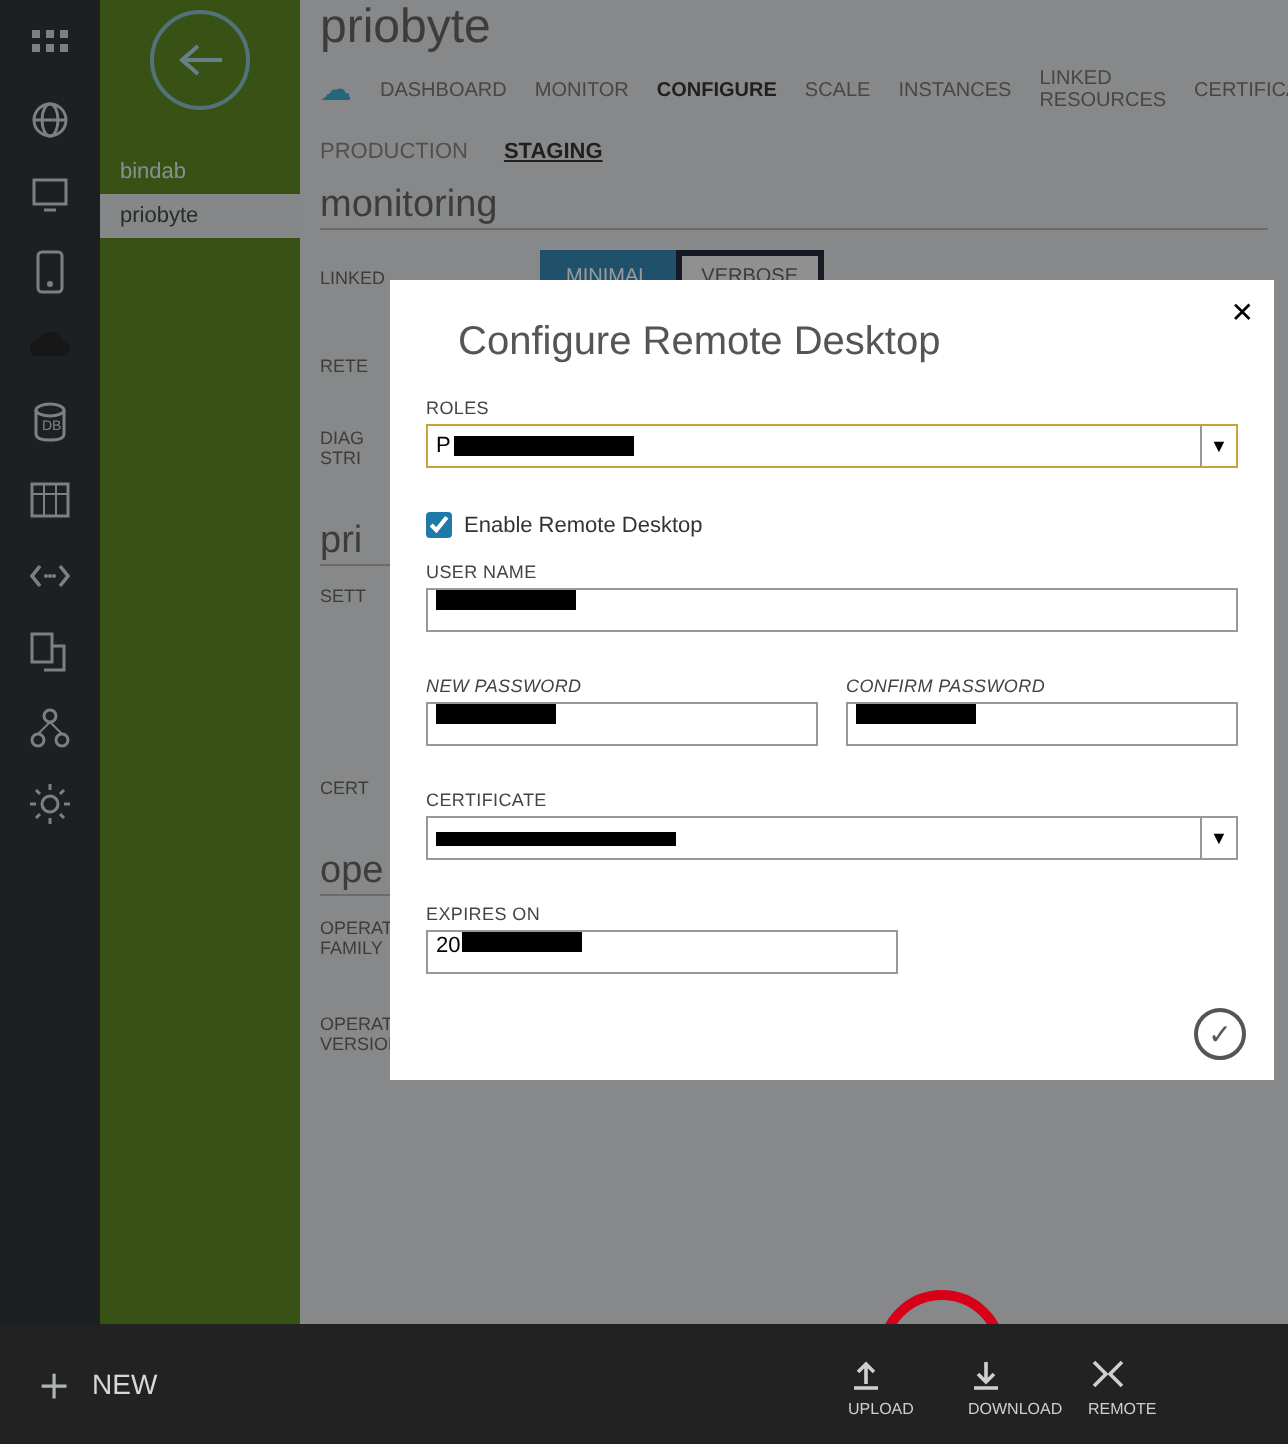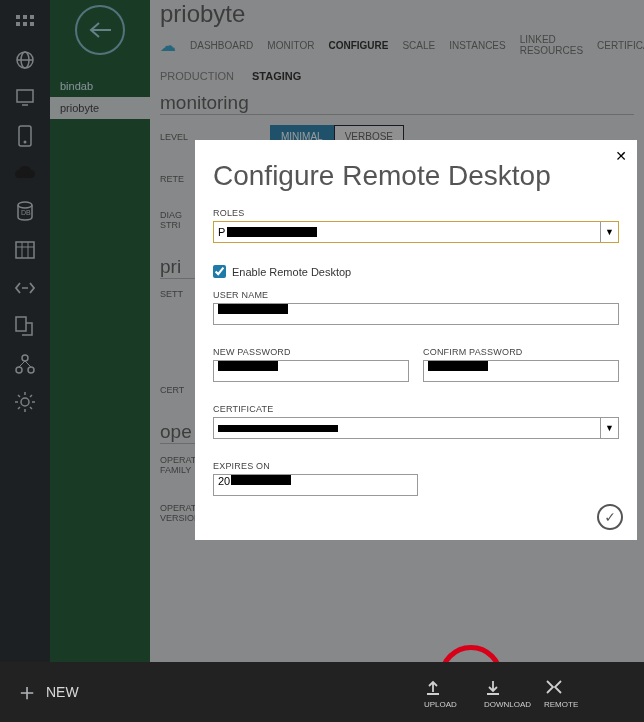--- a/index.html
+++ b/index.html
@@ -1,55 +1,55 @@
 <!DOCTYPE html>
 <html><head>
 <meta charset="utf-8">
 <style>
 * { box-sizing: border-box; margin: 0; padding: 0; }
 body { font-family: "Segoe UI", Arial, sans-serif; width: 644px; height: 722px; overflow: hidden; position: relative; background: #1a1a1a; }
 
 .leftbar { position: absolute; left: 0; top: 0; width: 50px; height: 722px; background: #1b2125; display: flex; flex-direction: column; align-items: center; padding-top: 10px; gap: 14px; }
 .leftbar .lbicon { width: 28px; height: 24px; display: flex; align-items: center; justify-content: center; color: #c8d0d4; }
 
-.sidepanel { position: absolute; left: 50px; top: 0; width: 100px; height: 662px; background: #14532d; color: #cde; }
+.sidepanel { position: absolute; left: 50px; top: 0; width: 100px; height: 662px; background: #4d7c0f; color: #cde; }
 .back-circ { width: 50px; height: 50px; border: 2px solid #7fb8c8; border-radius: 50%; display: flex; align-items: center; justify-content: center; margin: 5px auto 20px; color: #cde; }
 .side-item { font-size: 11px; padding: 5px 10px; color: #d6eef5; }
 .side-item.sel { background: #d9dee0; color: #333; }
 
 .main { position: absolute; left: 150px; top: 0; right: 0; bottom: 60px; background: #dcdfe0; padding: 0 10px 10px 10px; }
 .pagetitle { font-size: 24px; color: #555; font-weight: 300; margin: 0 0 6px; }
 .tabs { display: flex; gap: 14px; font-size: 10px; color: #666; align-items: center; padding-bottom: 4px; }
 .tabs .cloud { color: #2aa1c9; font-size: 16px; }
 .tabs .t.active { color: #222; font-weight: 600; }
 .subtabs { display: flex; gap: 18px; font-size: 11px; color: #777; margin: 10px 0; }
-.subtabs .st.active { color: #222; font-weight: 600; }
+.subtabs .st.active { color: #222; font-weight: 600; text-decoration: underline; }
 .section-title { font-size: 19px; color: #555; font-weight: 300; border-bottom: 1px solid #aaa; padding-bottom: 0; margin-bottom: 10px; }
 .row { display: flex; align-items: center; margin-bottom: 26px; font-size: 9px; color: #555; }
 .row .lbl { width: 110px; }
 .toggle { display: flex; }
-.toggle .opt { padding: 5px 10px; font-size: 10px; border: 1px solid #0f172a; background: #ededed; color: #555; }
+.toggle .opt { padding: 5px 10px; font-size: 10px; border: 3px solid #0f172a; background: #ededed; color: #555; }
 .toggle .opt.active { background: #1f7aa8; color: #fff; border-color: #1f7aa8; }
 .mselect { border: 1px solid #999; background: #ededed; height: 22px; font-size: 11px; padding: 0 4px; }
 
 .overlay { position: absolute; inset: 0; background: rgba(30,30,30,0.45); }
 
 .modal { position: absolute; left: 195px; top: 140px; width: 442px; height: 400px; background: #fff; padding: 16px 18px 14px; }
 .modal .close { position: absolute; top: 8px; right: 10px; font-size: 14px; cursor: pointer; }
 .modal .crumb { font-size: 9px; color: #888; letter-spacing: 0.3px; }
-.modal h2 { font-size: 28px; font-weight: 300; color: #555; margin: 4px 0 16px; }
+.modal h2 { font-size: 20px; font-weight: 300; color: #555; margin: 4px 16px 16px; }
 .mlabel { font-size: 9px; color: #444; margin-bottom: 3px; display: block; letter-spacing: 0.2px; }
 .mfield { width: 100%; height: 22px; border: 1px solid #999; font-size: 11px; padding: 0 4px; }
 .mfield.drop { position: relative; display:flex; align-items:center; }
 .mfield.drop .dd { position:absolute; right:0; top:0; width:18px; height:100%; border-left:1px solid #999; display:flex; align-items:center; justify-content:center; font-size:9px; }
 .mfield.gold { border-color: #c9a23a; }
 .mblock { margin-bottom: 22px; }
 .mchk { display: flex; align-items: center; gap: 6px; font-size: 11px; color: #333; margin: 8px 0 12px; }
 .mchk input { accent-color: #1f7aa8; }
-.twocol { display: flex; gap: 14px; }
+.twocol { display: flex; gap: 14px; font-style: italic; }
 .twocol .mblock { flex: 1; }
 .okcirc { position: absolute; right: 14px; bottom: 10px; width: 26px; height: 26px; border: 2px solid #555; border-radius: 50%; display: flex; align-items: center; justify-content: center; font-size: 14px; color: #555; cursor: pointer; }
 .redc { position: absolute; width: 64px; height: 64px; border: 5px solid #d80018; border-radius: 50%; left: 439px; top: 645px; pointer-events:none; }
 
 .footer { position: absolute; left: 0; bottom: 0; right: 0; height: 60px; background: #222; display: flex; align-items: center; color: #d8d8d8; }
 .footer .newbtn { display: flex; align-items: center; gap: 8px; padding: 0 16px; height: 100%; font-size: 14px; }
 .footer .plus { width: 22px; height: 22px; display: flex; align-items: center; justify-content: center; color: #aeb4b6; font-size: 24px; font-weight: 300; }
 .footer .spacer { flex: 1; }
 .footer .fbtn { width: 60px; display: flex; flex-direction: column; align-items: flex-start; gap: 2px; font-size: 8px; color: #cfcfcf; }
 .footer .fbtn .fic { height: 22px; display: flex; align-items: center; justify-content: center; }
@@ -172,21 +172,21 @@
     <span class="t">CERTIFICATES</span>
   </div>
   <div class="subtabs">
     <span class="st">PRODUCTION</span>
     <span class="st active">STAGING</span>
   </div>
 
   <div class="section-title">monitoring</div>
 
   <div class="row">
-    <div class="lbl">LEVEL</div>
+    <div class="lbl">LINKED</div>
     <div class="toggle">
       <div class="opt active">MINIMAL</div>
       <div class="opt">VERBOSE</div>
     </div>
   </div>
   <div class="row">
       <div class="lbl">RETE</div>
     </div>
   <div class="row">
       <div class="lbl" style="white-space:pre">DIAG
@@ -255,21 +255,21 @@
   <div class="mblock">
     <span class="mlabel">CERTIFICATE</span>
     <div class="mfield drop">
       <span class="redact" style="width:120px;height:7px"></span>
       <span class="dd">▼</span>
     </div>
   </div>
 
   <div class="mblock">
     <span class="mlabel">EXPIRES ON</span>
-    <div class="mfield" style="width:205px">
+    <div class="mfield" style="width:236px">
       <span>20</span><span class="redact" style="width:60px;margin-left:1px"></span>
     </div>
   </div>
 
   <div class="okcirc">✓</div>
 </div>
 
 <div class="redc"></div>
 
 <div class="footer">

